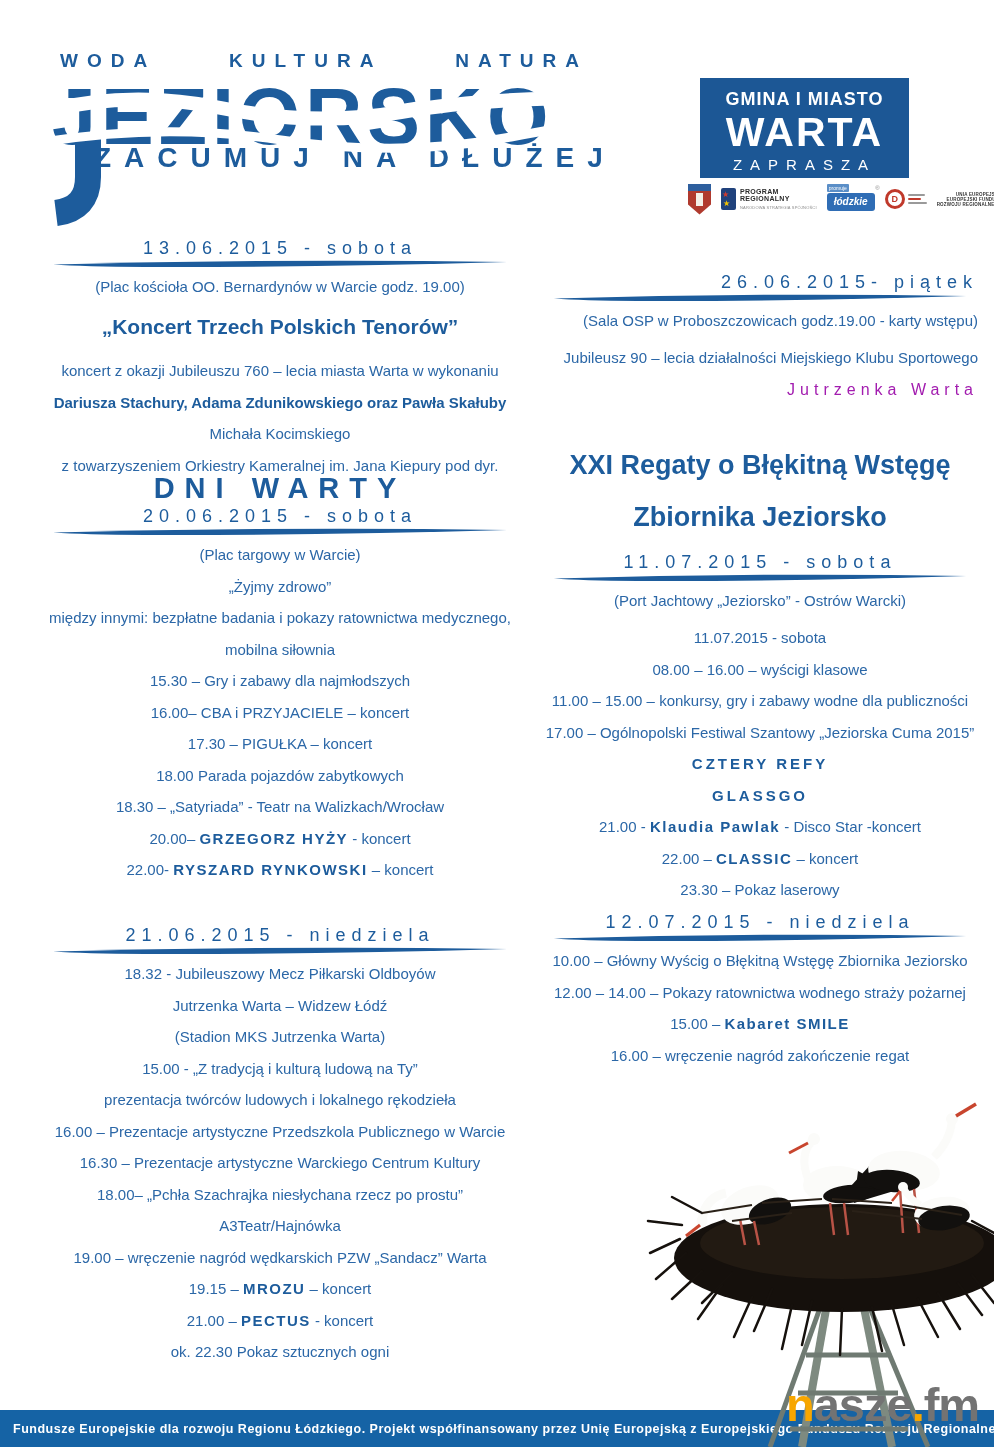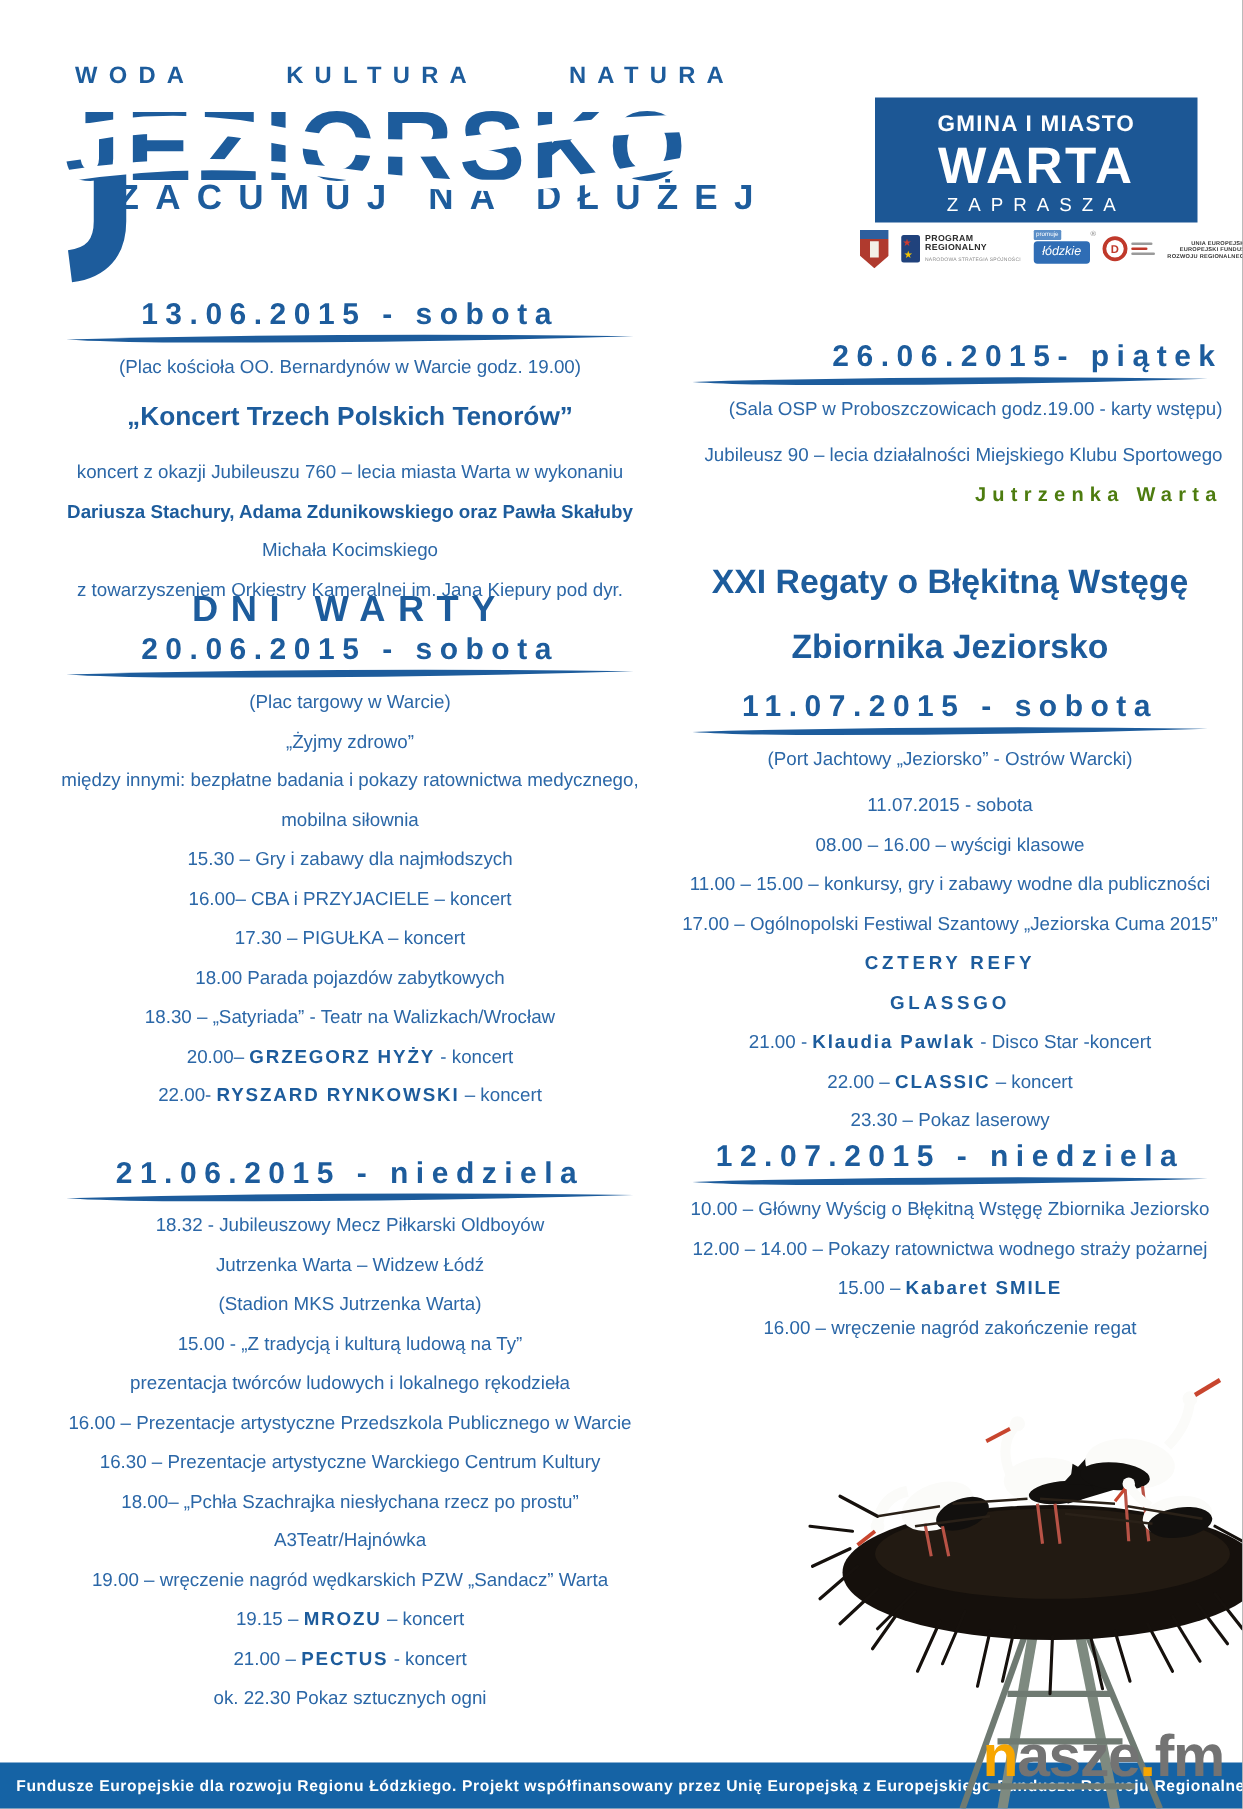--- a/index.html
+++ b/index.html
@@ -10,69 +10,69 @@
   .logo-block{position:absolute;left:52px;top:50px;width:545px;}
   .tagline{display:flex;justify-content:space-between;width:528px;margin-left:8px;
            font-size:19px;font-weight:bold;letter-spacing:9px;color:#1d5c9c;}
   .title-wrap{position:relative;margin-top:5px;height:120px;}
   .logo-title{font-size:79px;font-weight:bold;letter-spacing:5px;line-height:1;color:#1d5c9c;white-space:nowrap;}
   .wave-overlay{position:absolute;left:-6px;top:0;width:560px;height:100px;pointer-events:none;}
   .j-tail{position:absolute;left:-2px;top:58px;width:52px;height:92px;}
   .logo-sub{font-size:28px;font-weight:bold;letter-spacing:13px;color:#1d5c9c;margin:-14px 0 0 42px;white-space:nowrap;}
 
   
-  .invite-box{position:absolute;left:700px;top:78px;width:258px;height:89px;background:#1c5795;
+  .invite-box{position:absolute;left:700px;top:78px;width:209px;height:89px;background:#1c5795;
               color:#fff;text-align:center;padding-top:11px;box-sizing:content-box;}
   .invite-l1{font-size:18px;font-weight:bold;letter-spacing:1px;}
   .invite-l2{font-size:41px;font-weight:bold;letter-spacing:2px;line-height:44px;}
   .invite-l3{font-size:15px;letter-spacing:8px;margin-top:2px;}
 
   .logos-row{position:absolute;left:688px;top:180px;width:292px;height:38px;display:flex;align-items:center;gap:10px;}
   .logo-herb{width:23px;height:31px;background:linear-gradient(#2e5f9e 0 24%,#b03a2e 24% 100%);
              clip-path:polygon(0 0,100% 0,100% 68%,50% 100%,0 68%);position:relative;flex:none;}
   .logo-herb:after{content:"";position:absolute;left:8px;top:9px;width:7px;height:13px;background:#f3f0e8;}
   .logo-pr{display:flex;align-items:center;gap:4px;flex:none;}
   .pr-flag{width:15px;height:22px;background:#20427c;border-radius:2px;position:relative;flex:none;}
   .pr-flag .s1{position:absolute;left:1px;top:3px;font-size:8px;color:#d03b2f;line-height:8px;}
   .pr-flag .s2{position:absolute;left:2px;bottom:2px;font-size:8px;color:#f5c400;line-height:8px;}
   .pr-text{line-height:7px;text-align:left;}
   .pr-title{font-size:7px;font-weight:bold;color:#2b2b2b;letter-spacing:.3px;display:block;}
   .pr-sub{font-size:4px;color:#8a8a8a;display:block;margin-top:2px;letter-spacing:.2px;}
   .logo-lodzkie{position:relative;flex:none;margin-top:3px;}
   .lodzkie-promuje{position:absolute;left:0;top:-7px;font-size:5px;color:#fff;background:#5a8ec7;
                    padding:1px 2px;border-radius:1px;}
-  .lodzkie-name{display:inline-block;background:#2f6db5;color:#fff;font-style:italic;font-weight:normal;
+  .lodzkie-name{display:inline-block;background:#2f6db5;color:#fff;font-style:italic;font-weight:bold;
                 font-size:10px;padding:3px 7px 4px;border-radius:3px;}
   .lodzkie-r{position:absolute;right:-5px;top:-6px;font-size:6px;color:#888;}
   .logo-d{display:flex;align-items:center;gap:3px;flex:none;}
   .d-ring{width:14px;height:14px;border:3px solid #c0392b;border-radius:50%;display:flex;align-items:center;
           justify-content:center;font-size:9px;font-weight:bold;color:#c0392b;}
   .d-lines{display:flex;flex-direction:column;gap:2px;}
   .d-lines i{display:block;height:2px;border-radius:1px;}
   .d-l1{width:17px;background:#9a9a9a;}.d-l2{width:13px;background:#c0392b;}.d-l3{width:19px;background:#9a9a9a;}
   .logo-eu{display:flex;align-items:center;gap:4px;flex:none;}
   .eu-text{text-align:right;line-height:5px;}
   .eu-text span{display:block;font-size:4.5px;font-weight:bold;color:#333;letter-spacing:.2px;}
 
   
   .col{position:absolute;top:0;height:1447px;text-align:center;}
   .col-left{left:40px;width:480px;}
   .col-right{left:542px;width:436px;}
   .section{position:absolute;left:0;width:100%;}
   .pretitle-dni{font-size:29px;font-weight:bold;letter-spacing:10px;color:#1d5c9c;margin-bottom:1px;}
   .pretitle-regaty{font-size:27px;font-weight:bold;line-height:35px;color:#1d5c9c;margin-bottom:17px;}
-  .date-heading{font-size:24px;font-weight:bold;letter-spacing:6px;color:#1d5c9c;white-space:nowrap;}
+  .date-heading{font-size:18px;font-weight:normal;letter-spacing:6px;color:#1d5c9c;white-space:nowrap;}
   .swoosh{display:block;width:95%;height:9px;margin:1px auto 0;}
   .swoosh path{fill:#1d5c9c;}
   .items{margin-top:9px;}
   .item{font-size:15px;line-height:17px;margin-bottom:14.5px;color:#2b67a7;}
   .item.note{margin-bottom:20px;}
   .item.title{font-size:21px;line-height:23px;font-weight:bold;color:#1d5c9c;margin:8px 0 24px;}
   .item.bold{font-weight:bold;color:#1d5c9c;}
-  .item.spaced{font-weight:bold;font-size:16px;letter-spacing:5px;color:#4d7c0f;margin-top:2px;}
+  .item.spaced{font-weight:normal;font-size:16px;letter-spacing:5px;color:#a21caf;margin-top:2px;}
   .item.caps{font-weight:bold;font-size:15px;letter-spacing:3px;color:#1d5c9c;}
   .item b{font-weight:bold;letter-spacing:1.5px;color:#1d5c9c;}
 
   
   .storks{position:absolute;left:642px;top:1093px;width:352px;height:354px;z-index:3;}
   .footer-bar{position:absolute;left:0;right:0;bottom:0;height:37px;background:#1563a5;z-index:2;
               display:flex;align-items:center;padding-left:13px;box-sizing:border-box;}
   .footer-bar span{color:#fff;font-weight:bold;font-size:12.5px;letter-spacing:.5px;white-space:nowrap;}
   .watermark{position:absolute;left:786px;top:1381px;z-index:4;font-size:47px;font-weight:bold;
              letter-spacing:-1px;line-height:1;white-space:nowrap;}

